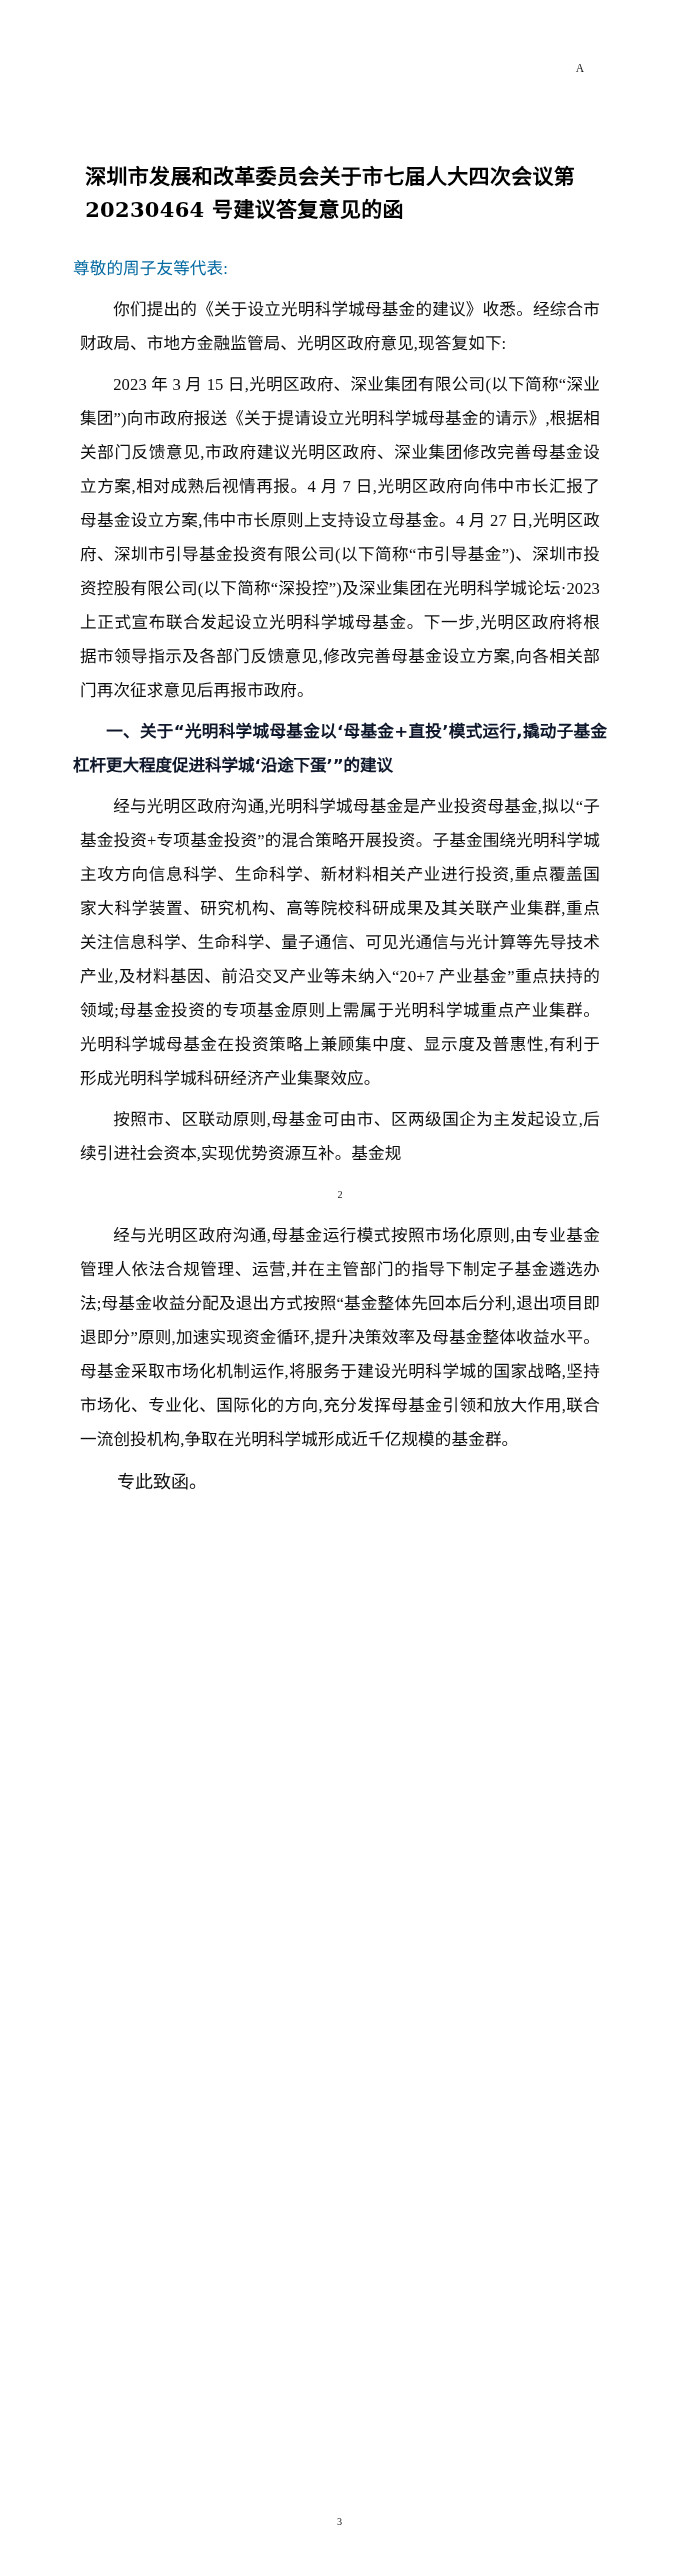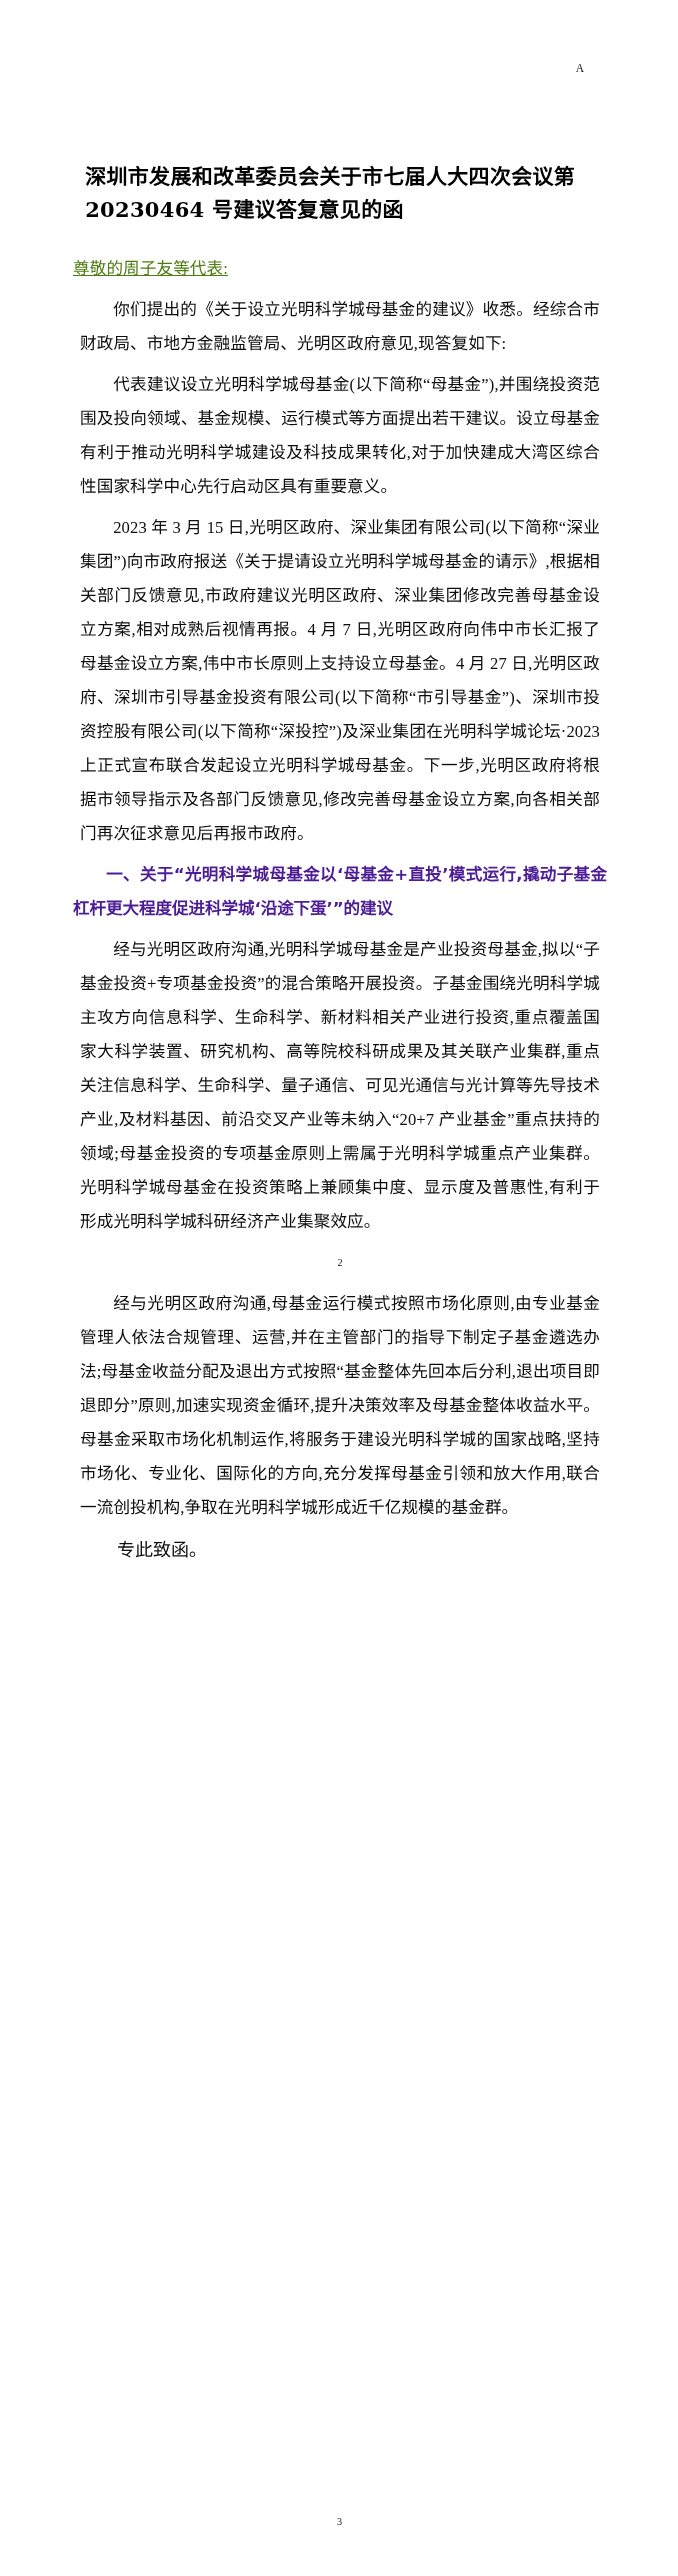--- a/index.html
+++ b/index.html
@@ -57,22 +57,21 @@
   }
 
   
   .salutation {
     margin: 26px 0 0 0;
     font-size: 16.6px;
     line-height: 34px;
     letter-spacing: 0.1px;
     text-align: justify;
     text-justify: inter-ideograph;
-    color: #4d7c0f;
-    text-decoration: underline;
+    color: #0369a1;
   }
 
   p.body-para {
     margin: 7px;
     font-size: 16.6px;
     line-height: 34px;
     letter-spacing: 0.1px;
     text-indent: 2em;
     text-align: justify;
     text-justify: inter-ideograph;
@@ -83,21 +82,21 @@
   h2.section-heading {
     margin: 0;
     font-family: "DejaVu Sans", "Liberation Sans", sans-serif;
     font-weight: bold;
     font-size: 16.6px;
     line-height: 34px;
     letter-spacing: -0.1px;
     text-indent: 2em;
     text-align: justify;
     text-justify: inter-ideograph;
-    color: #4c1d95;
+    color: #0f172a;
   }
 
   
   p.closing-line {
     margin: 8px;
     font-size: 18px;
     line-height: 34px;
     text-indent: 2em;
     color: #0d0d0d;
   }
@@ -159,29 +158,29 @@
   <div class="corner-marker">A</div>
 
   <div class="content">
 
     <h1 class="doc-title">深圳市发展和改革委员会关于市七届人大四次会议第 20230464 号建议答复意见的函</h1>
 
     <div class="salutation">尊敬的周子友等代表:</div>
 
     <p class="body-para">你们提出的《关于设立光明科学城母基金的建议》收悉。经综合市财政局、市地方金融监管局、光明区政府意见,现答复如下:</p>
 
-    <p class="body-para">代表建议设立光明科学城母基金(以下简称“母基金”),并围绕投资范围及投向领域、基金规模、运行模式等方面提出若干建议。设立母基金有利于推动光明科学城建设及科技成果转化,对于加快建成大湾区综合性国家科学中心先行启动区具有重要意义。</p>
 
     <p class="body-para">2023 年 3 月 15 日,光明区政府、深业集团有限公司(以下简称“深业集团”)向市政府报送《关于提请设立光明科学城母基金的请示》,根据相关部门反馈意见,市政府建议光明区政府、深业集团修改完善母基金设立方案,相对成熟后视情再报。4 月 7 日,光明区政府向伟中市长汇报了母基金设立方案,伟中市长原则上支持设立母基金。4 月 27 日,光明区政府、深圳市引导基金投资有限公司(以下简称“市引导基金”)、深圳市投资控股有限公司(以下简称“深投控”)及深业集团在光明科学城论坛·2023 上正式宣布联合发起设立光明科学城母基金。下一步,光明区政府将根据市领导指示及各部门反馈意见,修改完善母基金设立方案,向各相关部门再次征求意见后再报市政府。</p>
 
     <h2 class="section-heading">一、关于“光明科学城母基金以‘母基金+直投’模式运行,撬动子基金杠杆更大程度促进科学城‘沿途下蛋’”的建议</h2>
 
     <p class="body-para">经与光明区政府沟通,光明科学城母基金是产业投资母基金,拟以“子基金投资+专项基金投资”的混合策略开展投资。子基金围绕光明科学城主攻方向信息科学、生命科学、新材料相关产业进行投资,重点覆盖国家大科学装置、研究机构、高等院校科研成果及其关联产业集群,重点关注信息科学、生命科学、量子通信、可见光通信与光计算等先导技术产业,及材料基因、前沿交叉产业等未纳入“20+7 产业基金”重点扶持的领域;母基金投资的专项基金原则上需属于光明科学城重点产业集群。光明科学城母基金在投资策略上兼顾集中度、显示度及普惠性,有利于形成光明科学城科研经济产业集聚效应。</p>
 
 
+    <p class="body-para">按照市、区联动原则,母基金可由市、区两级国企为主发起设立,后续引进社会资本,实现优势资源互补。基金规</p>
 
     <div class="folio-inline">2</div>
 
 
 
     <p class="body-para">经与光明区政府沟通,母基金运行模式按照市场化原则,由专业基金管理人依法合规管理、运营,并在主管部门的指导下制定子基金遴选办法;母基金收益分配及退出方式按照“基金整体先回本后分利,退出项目即退即分”原则,加速实现资金循环,提升决策效率及母基金整体收益水平。母基金采取市场化机制运作,将服务于建设光明科学城的国家战略,坚持市场化、专业化、国际化的方向,充分发挥母基金引领和放大作用,联合一流创投机构,争取在光明科学城形成近千亿规模的基金群。</p>
 
     <p class="closing-line">专此致函。</p>
 
 

